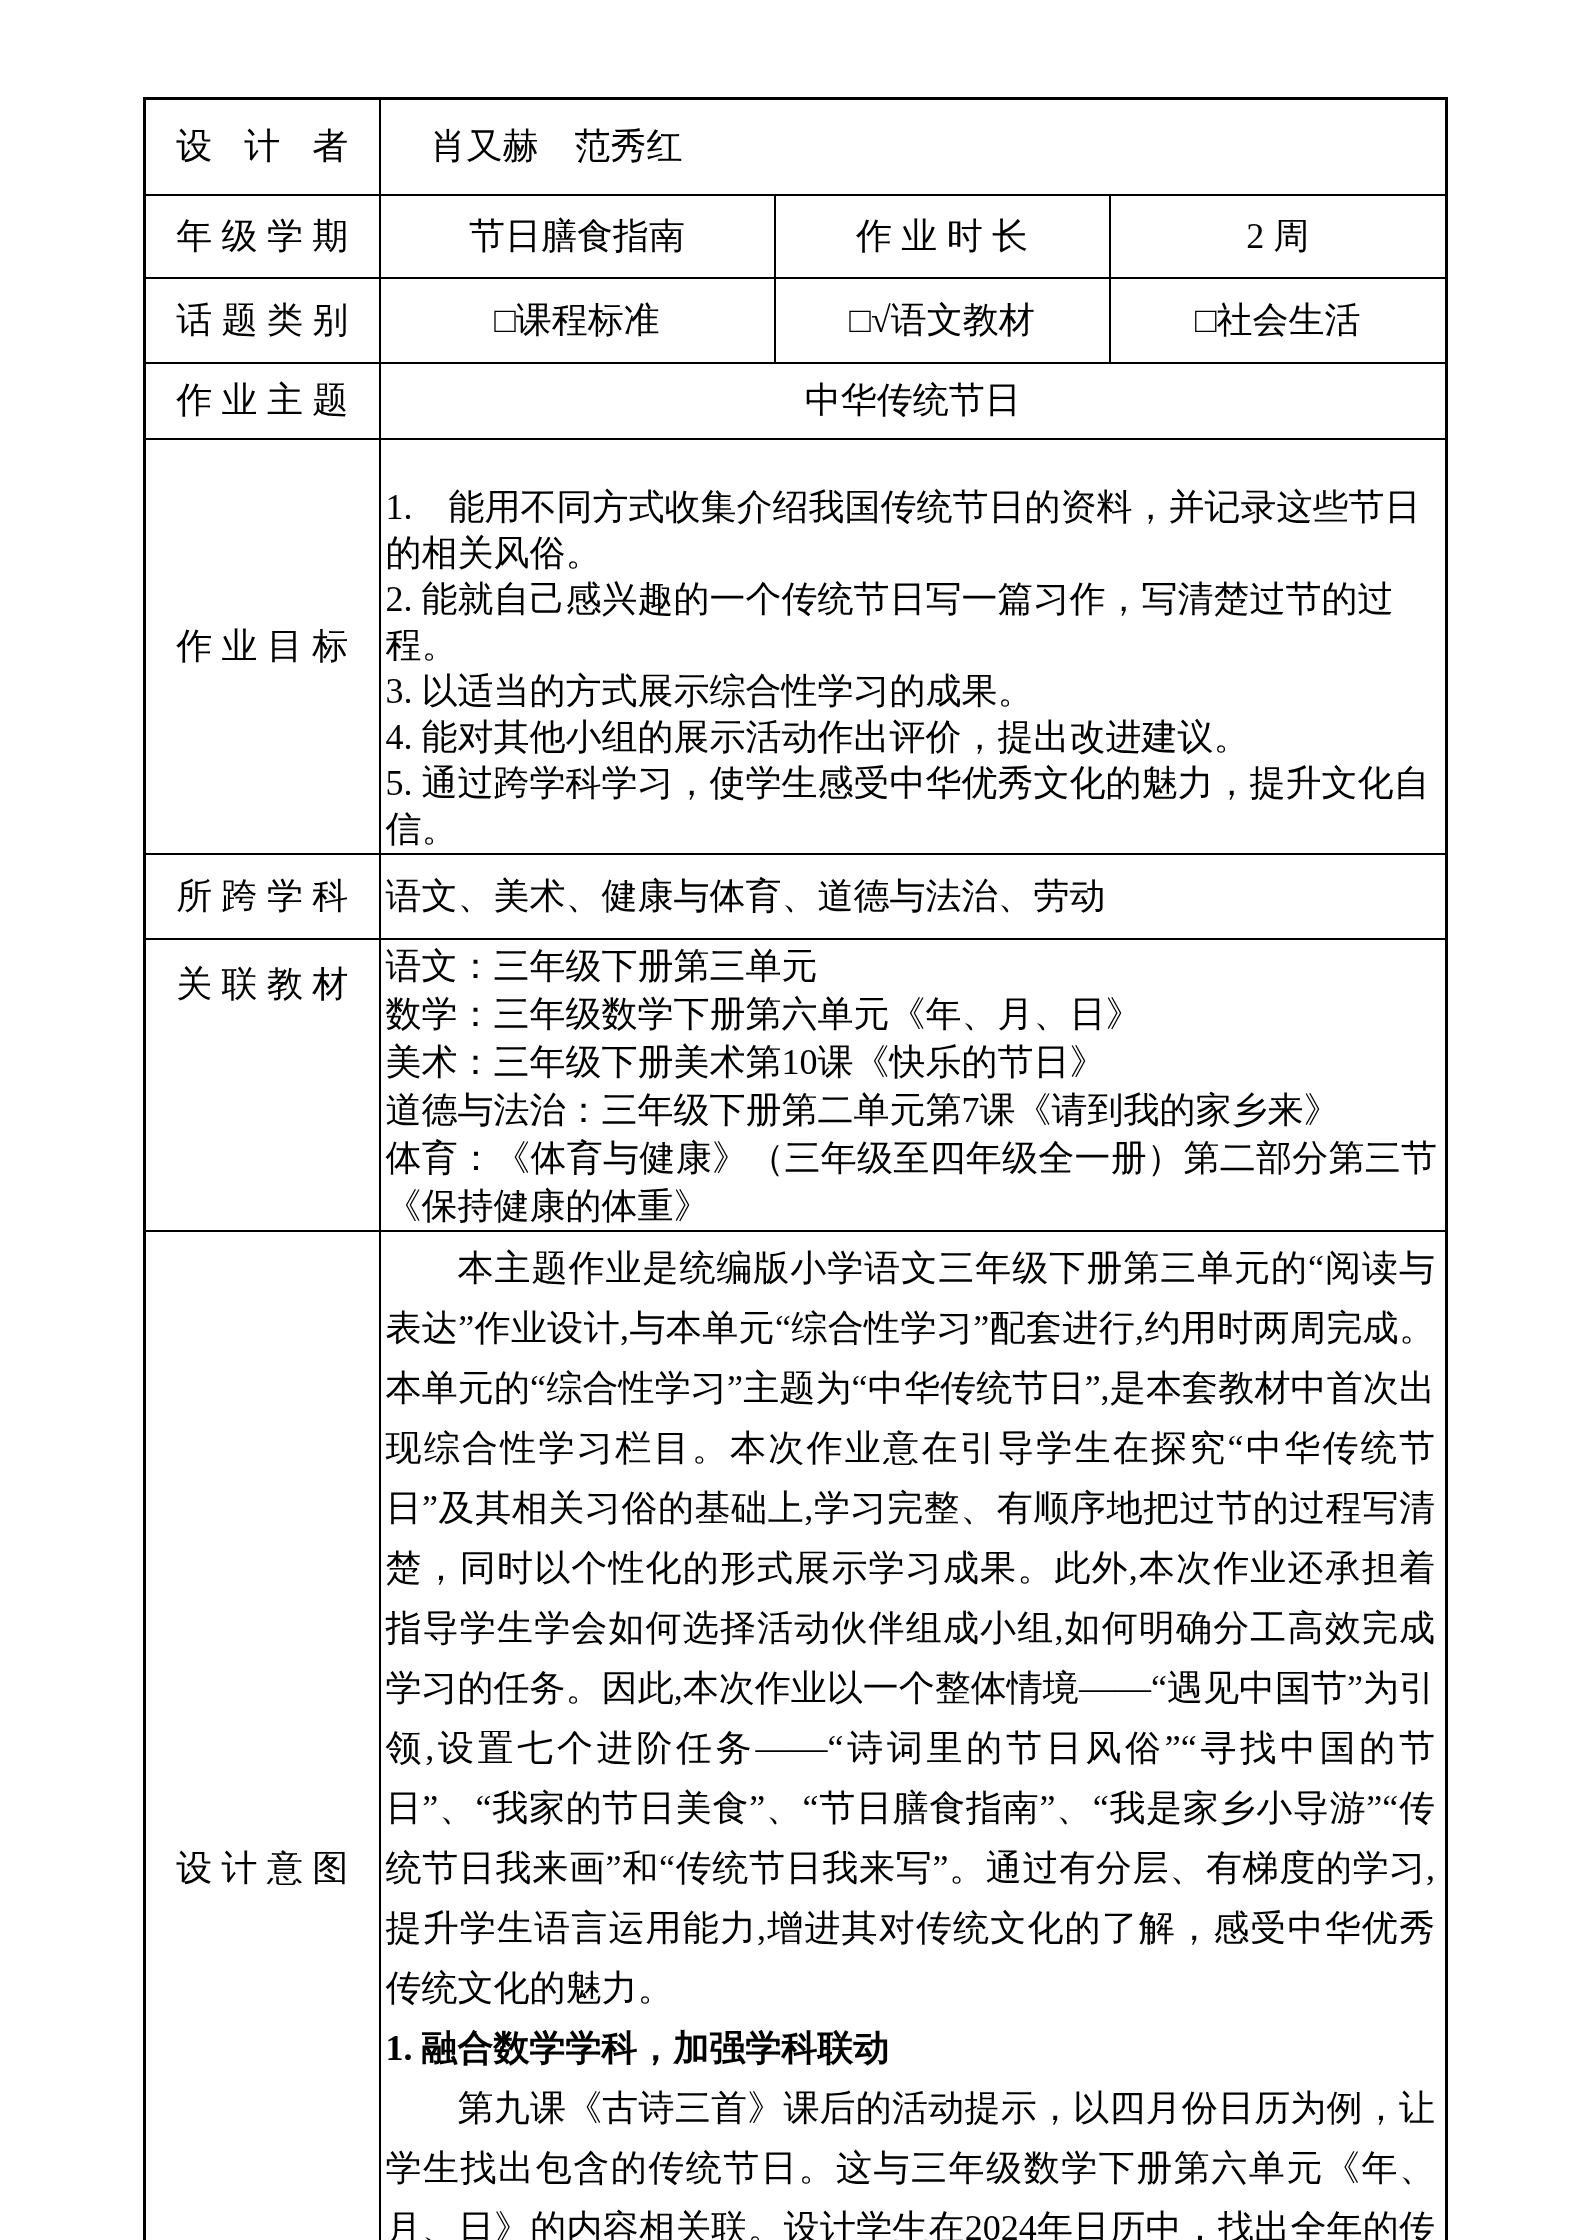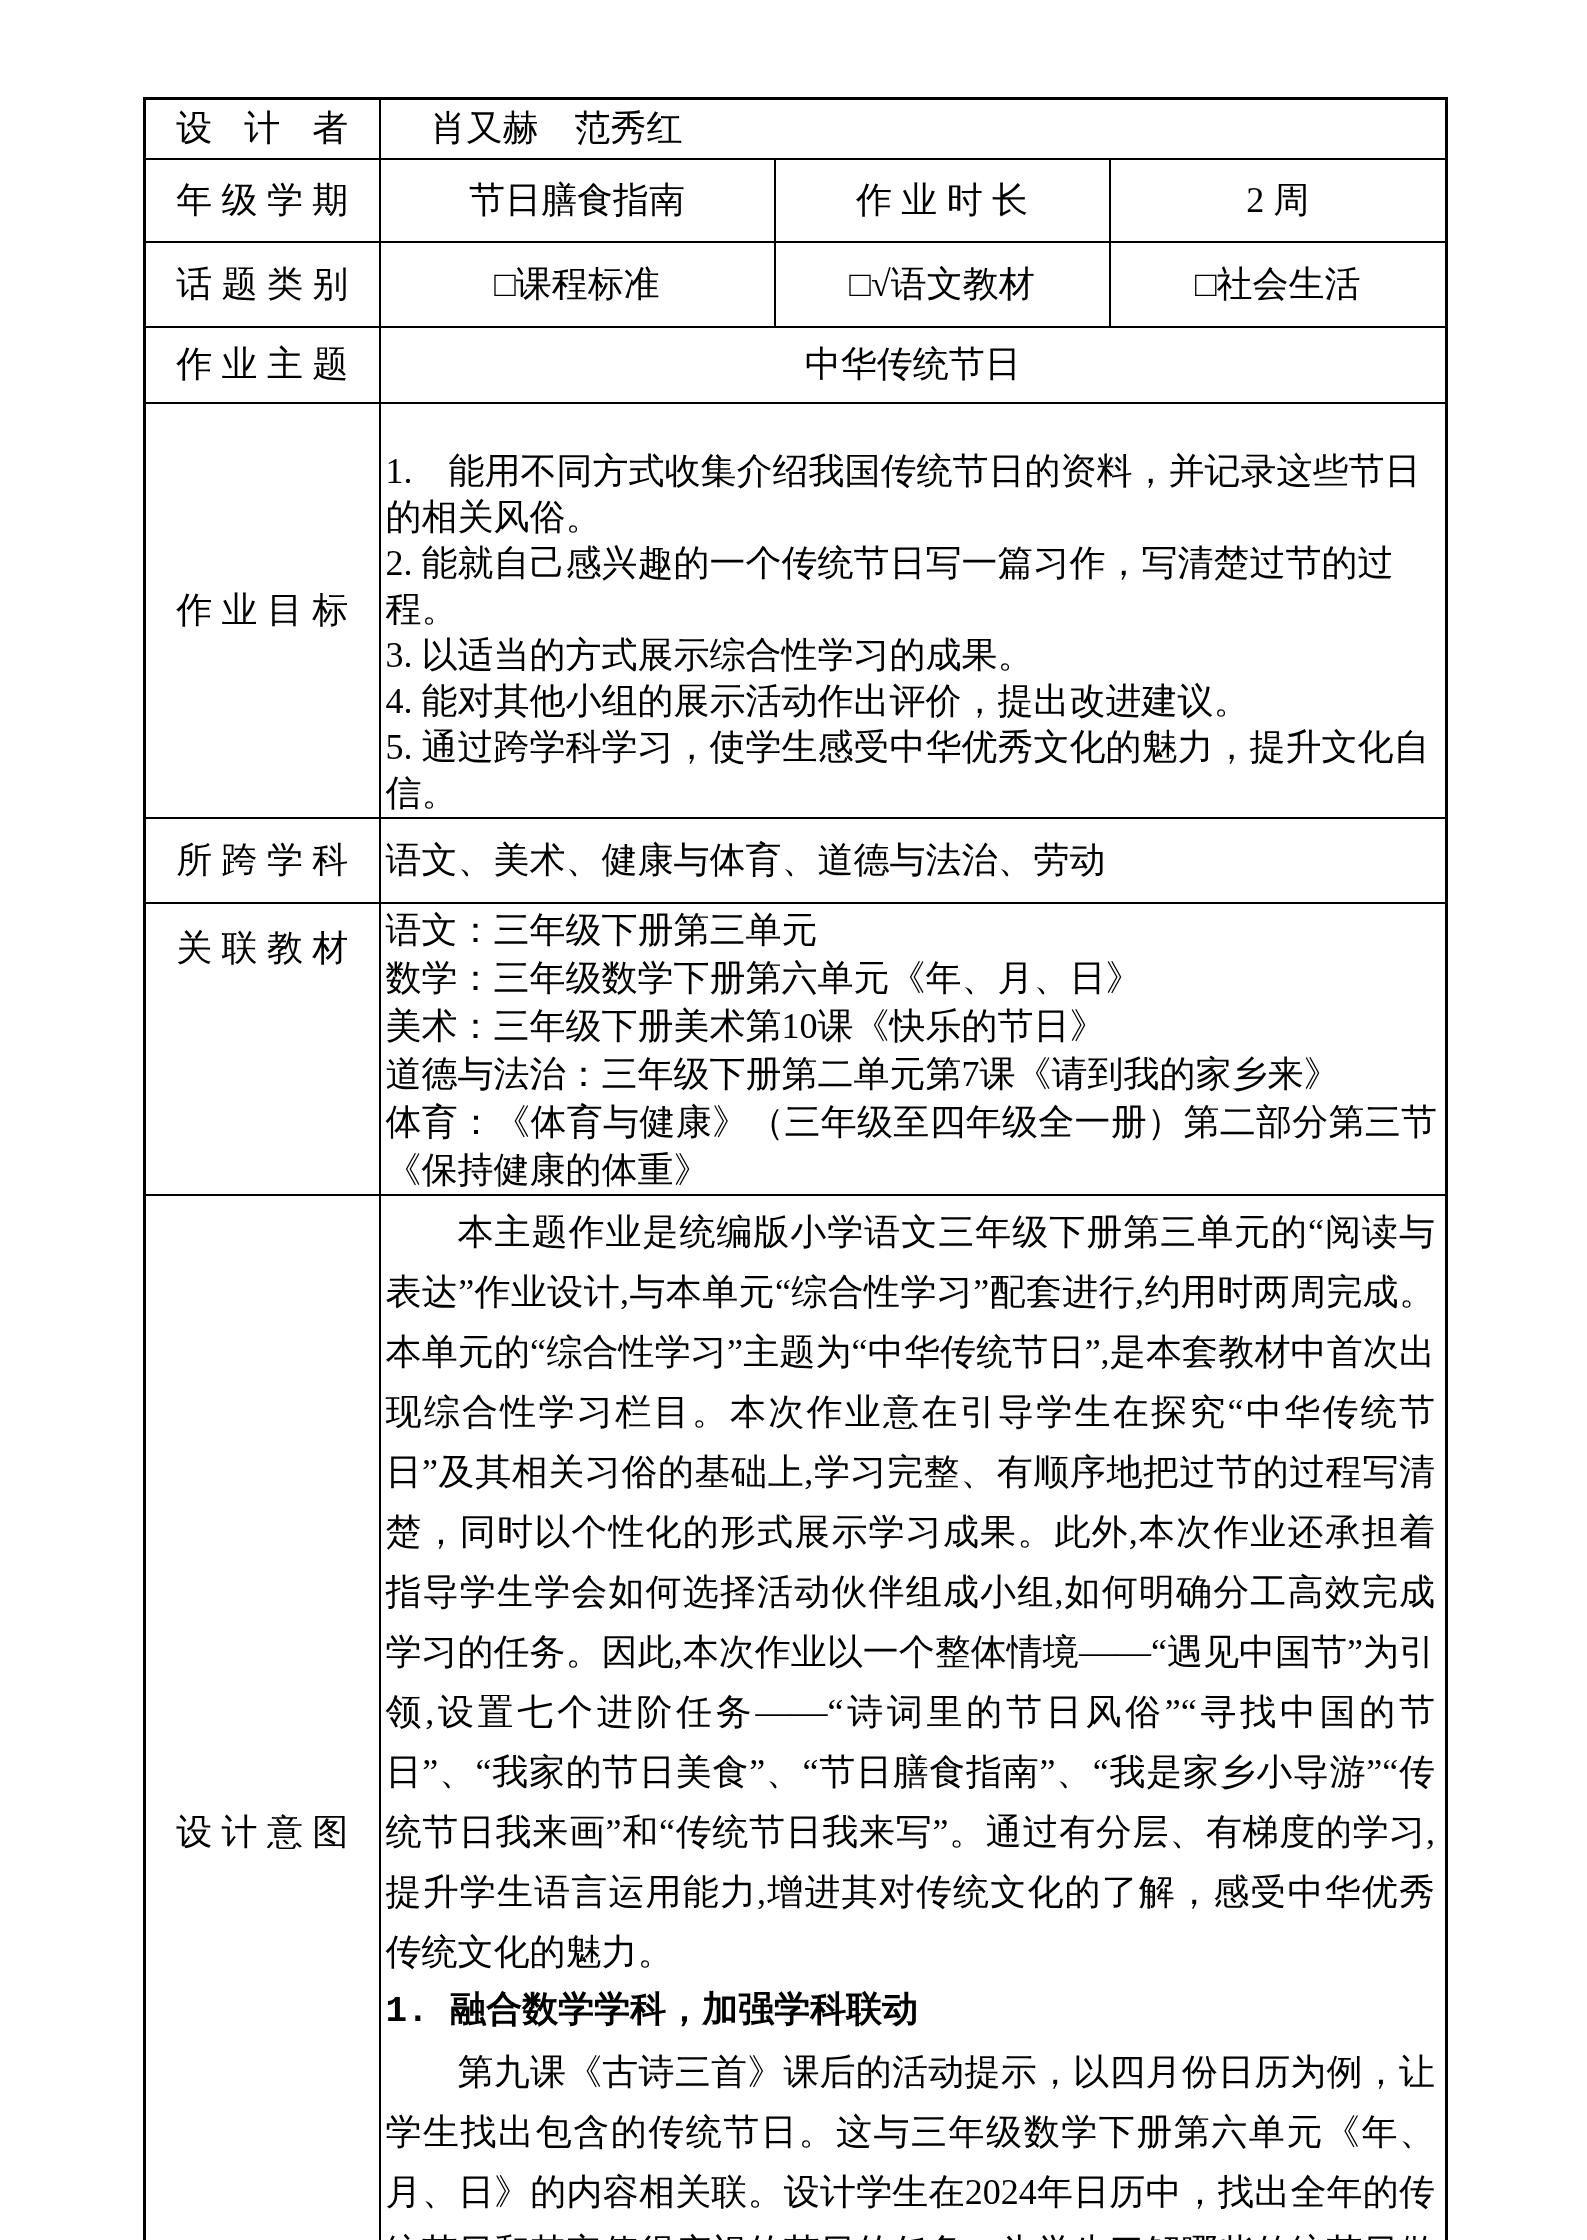--- a/index.html
+++ b/index.html
@@ -69,36 +69,36 @@
     vertical-align: top;
     padding: 6px 10px 0 5px;
     line-height: 60px;
     margin-left: 12px;
   }
   .intent-cell p {
     margin: 0;
     text-align: justify;
   }
   .p-indent { text-indent: 2em; }
-  .p-bold { font-weight: bold; font-family: Liberation Mono, monospace; }
+  .p-bold { font-weight: bold; }
 </style>
 </head>
 <body>
 
 <div class="page">
   <table class="doc">
     <colgroup>
       <col style="width:235px">
       <col style="width:395px">
       <col style="width:335px">
       <col style="width:337px">
     </colgroup>
 
     <tbody>
-        <tr style="height:60px">
+        <tr style="height:96px">
       <td class="lbl-cell">
         <span class="lbl">设计者</span>
       </td>
       <td colspan="3" class="designer-cell">肖又赫　范秀红</td>
     </tr>
 
     <tr style="height:83px">
       <td class="lbl-cell">
         <span class="lbl">年级学期</span>
       </td>

